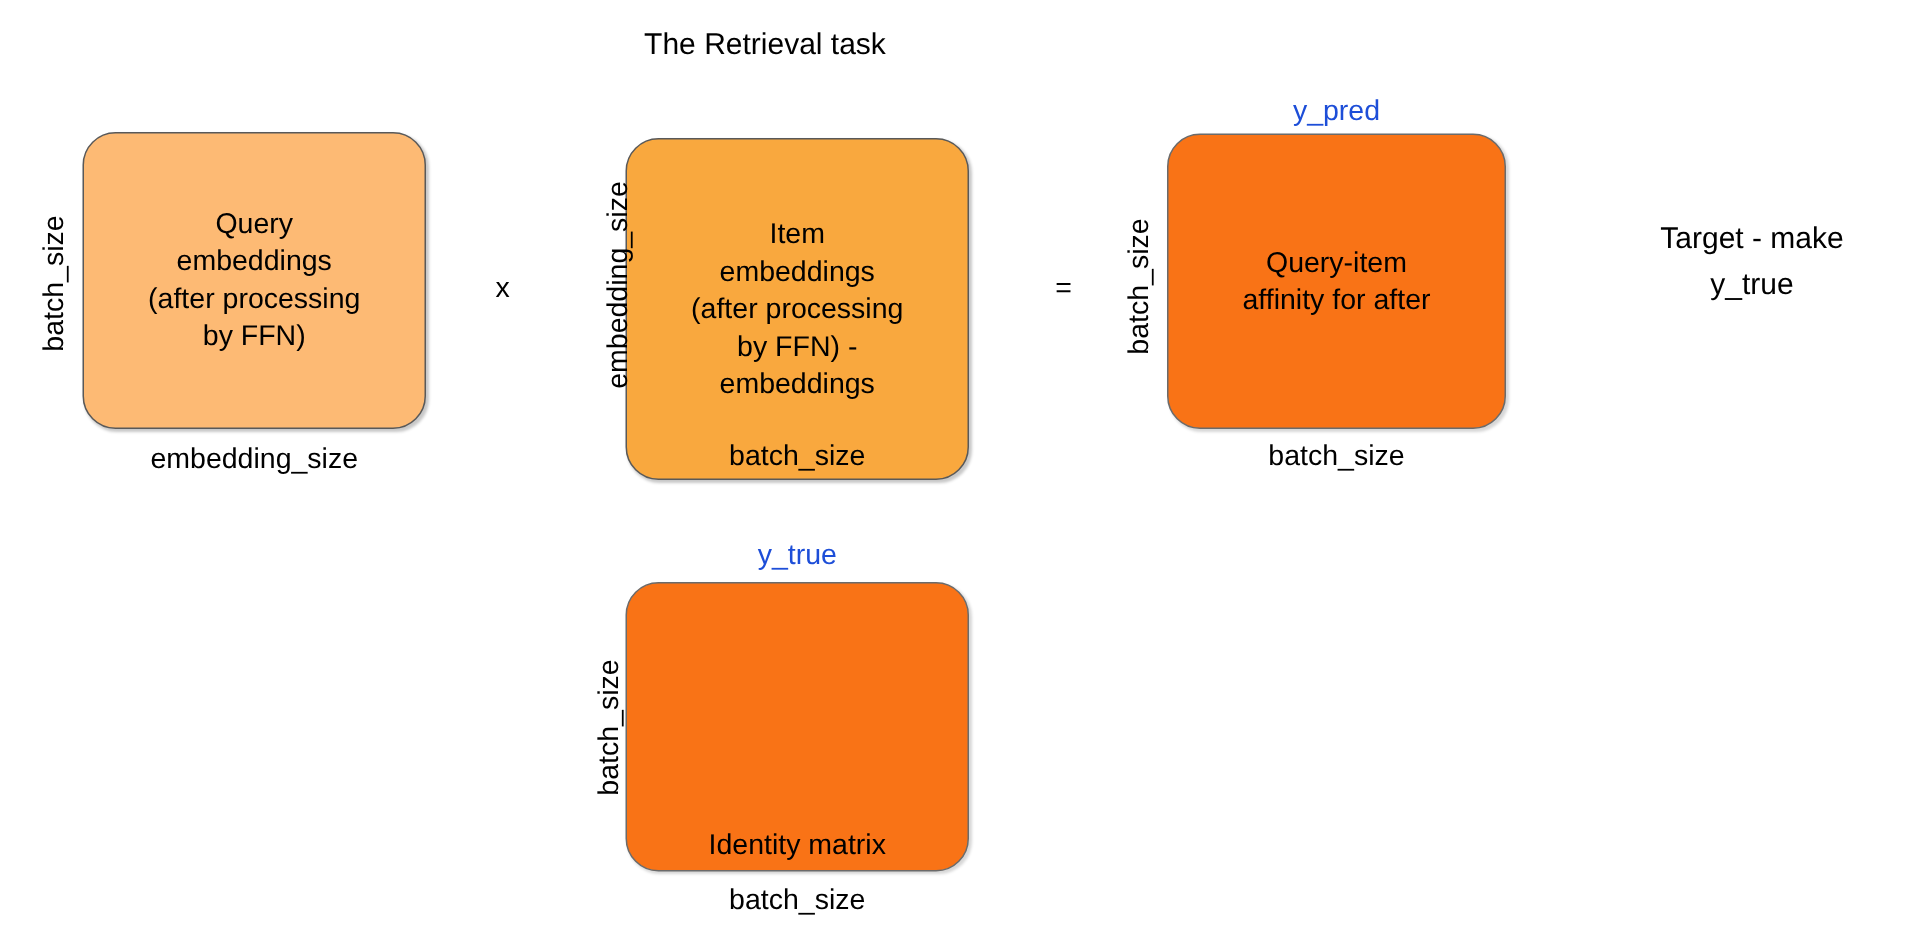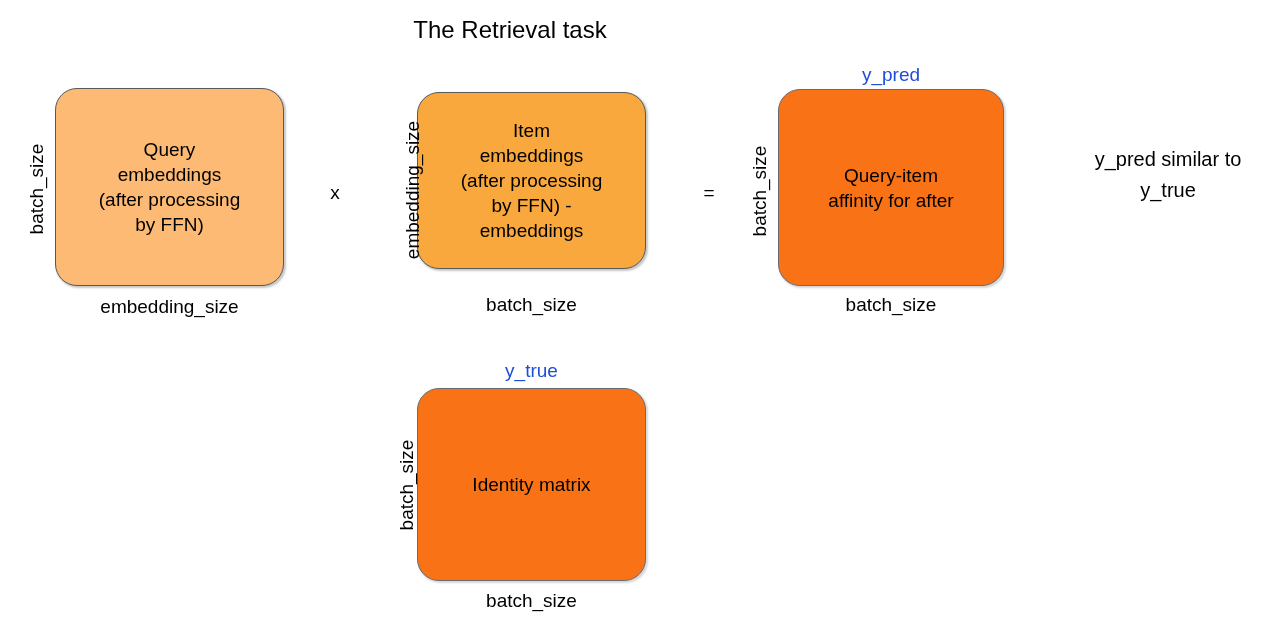--- a/index.html
+++ b/index.html
@@ -21,21 +21,21 @@
     position: absolute;
     inset: 0;
   }
 
   .title {
     position: absolute;
     left: 0;
     top: 17px;
     width: 1020px;
     text-align: center;
-    font-size: 24px;
+    font-size: 20px;
     line-height: 26px;
     color: #000;
     white-space: nowrap;
   }
 
   
   .box {
     position: absolute;
     border-radius: 22px;
     border: 1.4px solid #595959;
@@ -49,23 +49,23 @@
     box-shadow: 1.5px 1.5px 2px rgba(0,0,0,0.22);
   }
   .box-text { display: block; }
 
   .box-blue   { background: #fdba74; }
   .box-orange { background: #f9a83e; }
   .box-gray   { background: #f97316; border-color: #6b6b6b; box-shadow: 1.5px 1.5px 2px rgba(0,0,0,0.16); }
 
   
   #box-query    { left: 55px;  top: 88px;  width: 229px; height: 198px; }
-  #box-item     { left: 417px; top: 92px;  width: 229px; height: 177px; }
+  #box-item     { left: 417px; top: 92px;  width: 229px; height: 228px; }
   #box-affinity { left: 778px; top: 89px;  width: 226px; height: 197px; }
-  #box-identity { left: 417px; top: 388px; width: 229px; height: 193px; }
+  #box-identity { left: 417px; top: 388px; width: 229px; height: 193px; align-items: flex-end; }
 
   
   .dim-bottom {
     position: absolute;
     font-size: 19px;
     line-height: 24px;
     text-align: center;
     white-space: nowrap;
     color: #000;
   }
@@ -165,21 +165,21 @@
   <div class="box box-gray" id="box-affinity">
     <span class="box-text">
       <span>Query-item</span><br>
       <span>affinity for after</span>
     </span>
   </div>
   <div class="dim-left" id="lbl-affinity-left">batch_size</div>
   <div class="dim-bottom" id="lbl-affinity-bottom">batch_size</div>
 
   <div id="target-note">
-    <span class="note-line">y_pred similar to</span>
+    <span class="note-line">Target - make</span>
     <span class="note-line">y_true</span>
   </div>
 
   <div class="dim-top" id="lbl-identity-top">y_true</div>
   <div class="box box-gray" id="box-identity">
     <span class="box-text">Identity matrix</span>
   </div>
   <div class="dim-left" id="lbl-identity-left">batch_size</div>
   <div class="dim-bottom" id="lbl-identity-bottom">batch_size</div>
 

